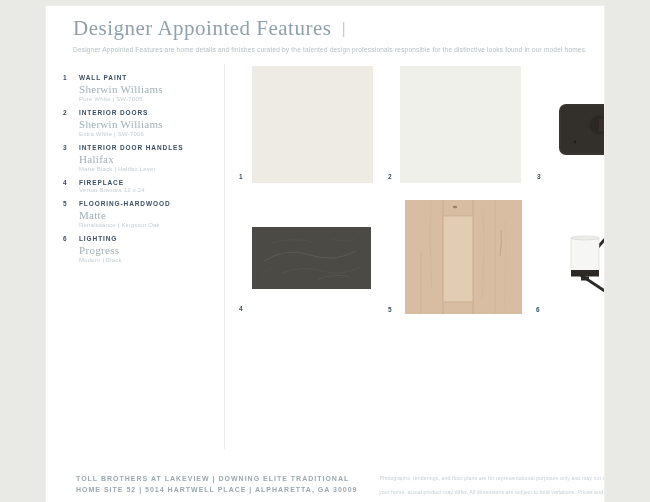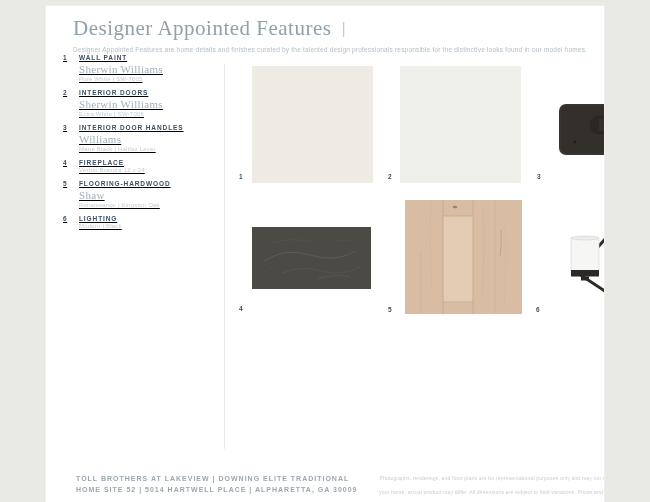--- a/index.html
+++ b/index.html
@@ -18,21 +18,21 @@
     font-size:21px; color:#8ea1ac; letter-spacing:0.5px;
   }
   .title-sep { font-size:16px; color:#c3ccd2; font-weight:300; transform:translateY(-1px); }
   .title-caps {
     font-size:11.5px; color:#42576a; font-weight:600; letter-spacing:2.4px;
   }
   .header-desc {
     margin-top:5px; font-size:6.5px; color:#b2bec5; letter-spacing:0.2px;
   }
   
-  .sidebar { position:absolute; left:17px; top:48px; width:158px;text-decoration:underline; }
+  .sidebar { position:absolute; left:17px; top:68px; width:158px; }
   .sel-item { margin-bottom:7px; }
   .sel-head { display:flex; }
   .sel-num {
     width:16px; flex:0 0 16px; font-size:6.5px; font-weight:bold;
     color:#3a4e62; letter-spacing:0.5px;
   }
   .sel-cat {
     font-size:6.5px; font-weight:bold; color:#3a4e62; letter-spacing:0.9px;
   }
   .sel-brand {
@@ -101,43 +101,44 @@
         <span class="sel-cat">INTERIOR DOORS</span>
       </div>
       <div class="sel-brand">Sherwin Williams</div>
       <div class="sel-detail">Extra White |  SW-7006</div>
     </div>
     <div class="sel-item">
       <div class="sel-head">
         <span class="sel-num">3</span>
         <span class="sel-cat">INTERIOR DOOR HANDLES</span>
       </div>
-      <div class="sel-brand">Williams</div>
+      <div class="sel-brand">Halifax</div>
       <div class="sel-detail">Matte Black |  Halifax Lever</div>
     </div>
     <div class="sel-item">
       <div class="sel-head">
         <span class="sel-num">4</span>
         <span class="sel-cat">FIREPLACE</span>
       </div>
       <div class="sel-detail">Vertuo Bravura 12 x 24</div>
     </div>
     <div class="sel-item">
       <div class="sel-head">
         <span class="sel-num">5</span>
         <span class="sel-cat">FLOORING-HARDWOOD</span>
       </div>
-      <div class="sel-brand">Shaw</div>
+      <div class="sel-brand">Matte</div>
       <div class="sel-detail">Renaissance | Kingston Oak</div>
     </div>
     <div class="sel-item">
       <div class="sel-head">
         <span class="sel-num">6</span>
         <span class="sel-cat">LIGHTING</span>
       </div>
+      <div class="sel-brand">Progress</div>
       <div class="sel-detail">Modern  |  Black</div>
     </div>
   </div>
 
   <div class="v-divider"></div>
 
   <div class="swatch sw1" style="background-color: rgb(237, 235, 228);"></div>
   <span class="board-num n1">1</span>
 
   <div class="swatch sw2" style="background-color: rgb(239, 240, 234);"></div>

